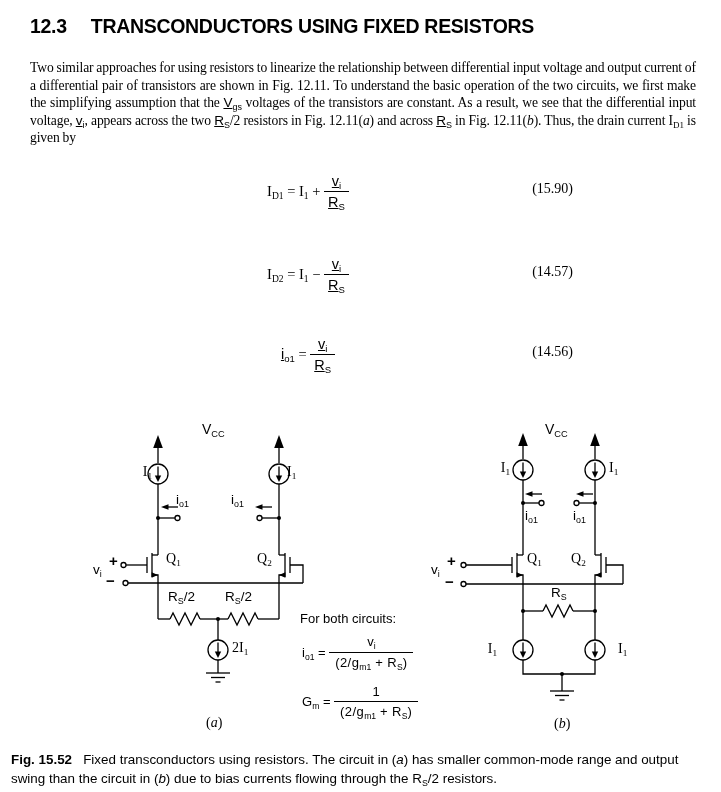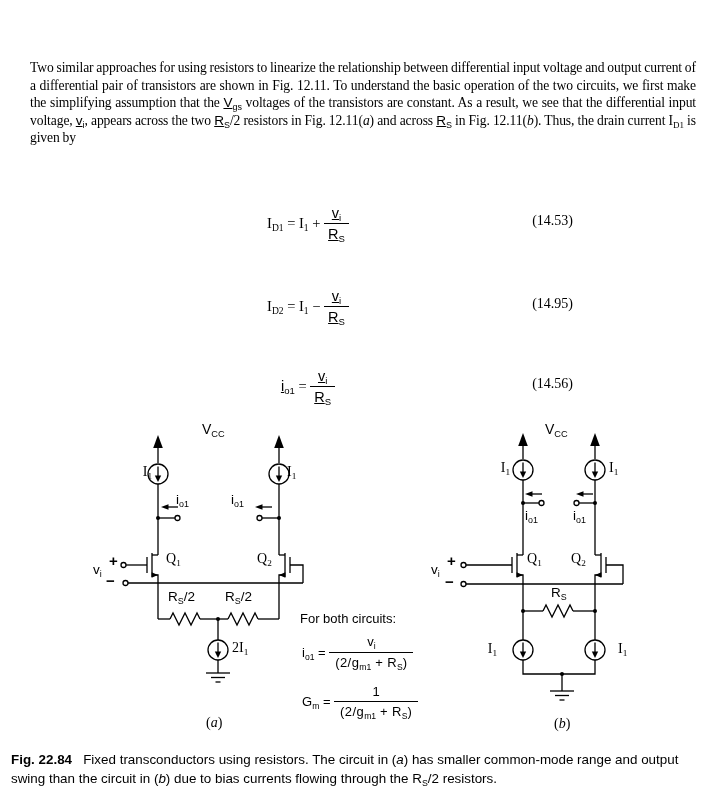--- a/index.html
+++ b/index.html
@@ -19,21 +19,21 @@
   .para3{top:303px;}
 
   .sans{font-family:"Liberation Sans",sans-serif;text-decoration:underline;}
   .ser{font-family:"Liberation Serif",serif;}
   .it{font-style:italic;}
   .b{font-weight:bold;}
   sub{font-size:0.66em;vertical-align:-0.3em;line-height:1;letter-spacing:0;}
 
   
   .eqrow{position:absolute;left:0;width:584px;height:50px;display:flex;justify-content:center;
-         align-items:center;font-size:14.5px;margin-top:32px;}
+         align-items:center;font-size:14.5px;}
   .eqbody{display:inline-flex;align-items:center;transform:translateX(16px);}
   .frac{display:inline-flex;flex-direction:column;align-items:center;}
   .frac .num{padding:0 4px 1px;}
   .frac .den{border-top:1.3px solid #000;padding:2px 4px 0;}
   .eqnum{position:absolute;right:11px;top:50%;transform:translateY(-66%);font-size:14px;}
 
   
   .figure{position:absolute;left:0;top:410px;width:654px;height:340px;}
   .figure svg{position:absolute;left:0;top:0;}
   .lbl{position:absolute;font-family:"Liberation Sans",sans-serif;font-size:13.5px;
@@ -51,46 +51,49 @@
 
   
   .caption{position:absolute;left:11px;top:751px;width:692px;margin:0;
            font-family:"Liberation Sans",sans-serif;font-size:13.4px;line-height:18.5px;}
 </style>
 </head>
 <body>
 
 <div class="page">
 
+  <div class="heading">
+    <span>12.3</span><span class="htitle">TRANSCONDUCTORS USING FIXED RESISTORS</span>
+  </div>
 
   <p class="body para1">Two similar approaches for using resistors to linearize the relationship between differential input voltage and output current of a differential pair of transistors are shown in Fig. 12.11. To understand the basic operation of the two circuits, we first make the simplifying assumption that the <span class="sans">V<sub>gs</sub></span> voltages of the transistors are constant. As a result, we see that the differential input voltage, <span class="sans">v<sub>i</sub></span>, appears across the two <span class="sans">R<sub>S</sub></span>/2 resistors in Fig. 12.11(<span class="it">a</span>) and across <span class="sans">R<sub>S</sub></span> in Fig. 12.11(<span class="it">b</span>). Thus, the drain current <span class="ser">I<sub>D1</sub></span> is given by</p>
 
   <div class="eqrow" style="top:167px">
     <span class="eqbody">
       <span><span class="ser">I<sub>D1</sub></span>&nbsp;=&nbsp;</span>
       <span><span class="ser">I<sub>1</sub></span>&nbsp;+&nbsp;</span>
       <span class="frac">
         <span class="num"><span class="sans">v<sub>i</sub></span></span>
         <span class="den"><span class="sans">R<sub>S</sub></span></span>
       </span>
     </span>
-    <span class="eqnum">(14.53)</span>
+    <span class="eqnum">(15.90)</span>
   </div>
 
 
   <div class="eqrow" style="top:250px">
     <span class="eqbody">
       <span><span class="ser">I<sub>D2</sub></span>&nbsp;=&nbsp;</span>
       <span><span class="ser">I<sub>1</sub></span>&nbsp;−&nbsp;</span>
       <span class="frac">
         <span class="num"><span class="sans">v<sub>i</sub></span></span>
         <span class="den"><span class="sans">R<sub>S</sub></span></span>
       </span>
     </span>
-    <span class="eqnum">(14.95)</span>
+    <span class="eqnum">(14.57)</span>
   </div>
 
 
   <div class="eqrow" style="top:330px">
     <span class="eqbody">
       <span><span class="sans">i<sub>o1</sub></span>&nbsp;=&nbsp;</span>
       <span></span>
       <span class="frac">
         <span class="num"><span class="sans">v<sub>i</sub></span></span>
         <span class="den"><span class="sans">R<sub>S</sub></span></span>
@@ -319,15 +322,15 @@
     </div>
     <div class="midform" style="left:302px;top:274px">
       <span><span>G<sub>m</sub></span>&nbsp;=&nbsp;</span>
       <span class="frac">
         <span class="num">1</span>
         <span class="den">(2/<span>g<sub>m1</sub></span> + <span>R<sub>S</sub></span>)</span>
       </span>
     </div>
   </div>
 
-  <p class="caption"><span class="b">Fig. 22.84</span>&nbsp;&nbsp;&nbsp;Fixed transconductors using resistors. The circuit in (<span class="it">a</span>) has smaller common-mode range and output swing than the circuit in (<span class="it">b</span>) due to bias currents flowing through the <span>R<sub>S</sub></span>/2 resistors.</p>
+  <p class="caption"><span class="b">Fig. 15.52</span>&nbsp;&nbsp;&nbsp;Fixed transconductors using resistors. The circuit in (<span class="it">a</span>) has smaller common-mode range and output swing than the circuit in (<span class="it">b</span>) due to bias currents flowing through the <span>R<sub>S</sub></span>/2 resistors.</p>
 
 </div>
 
 </body></html>

